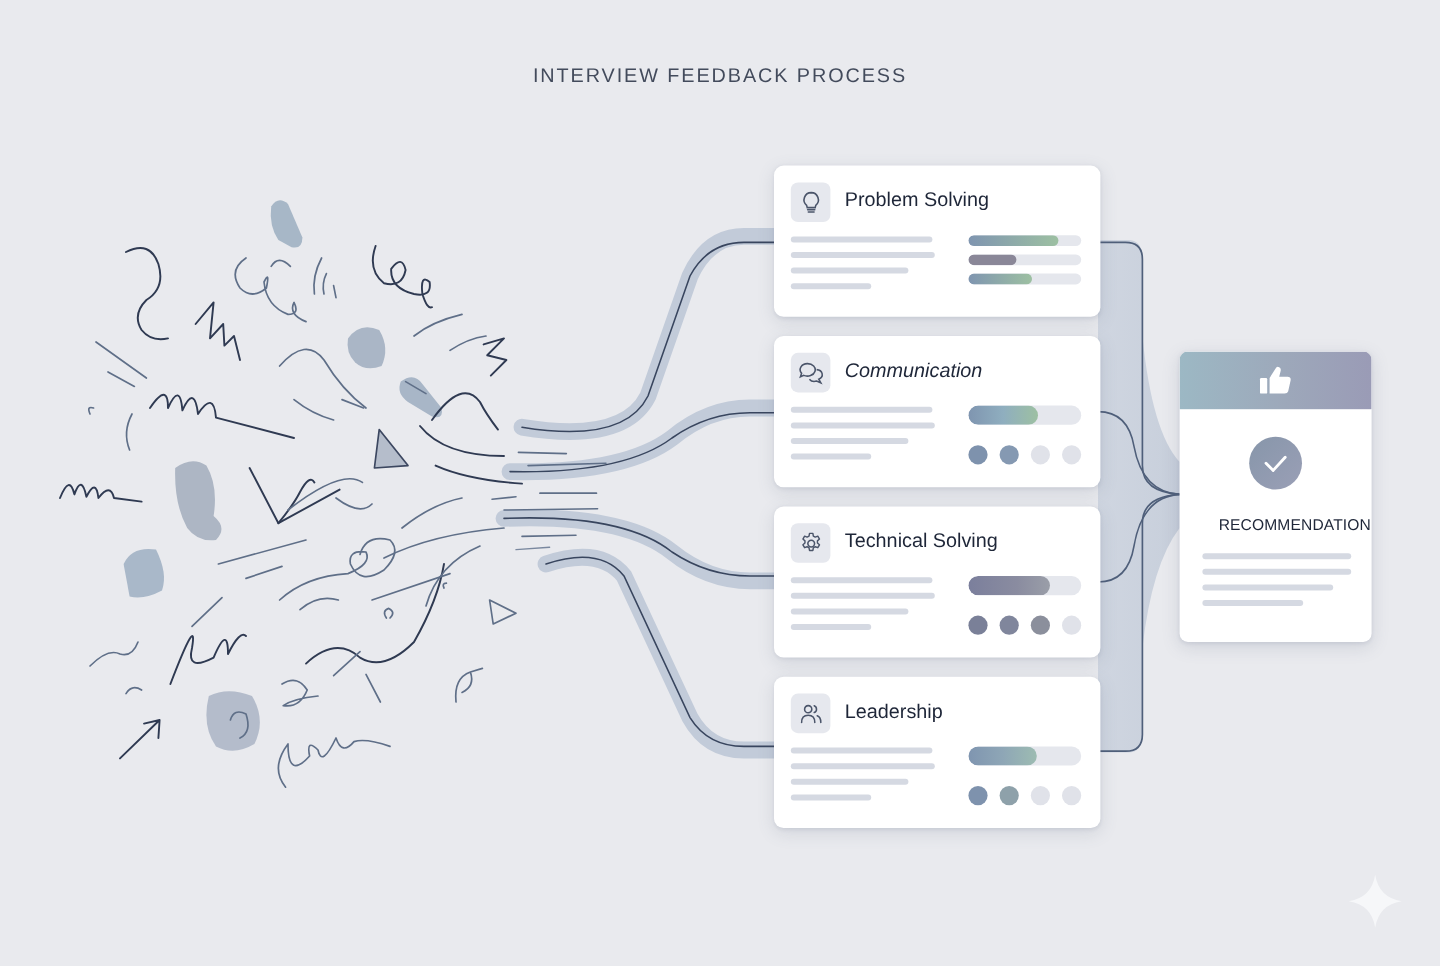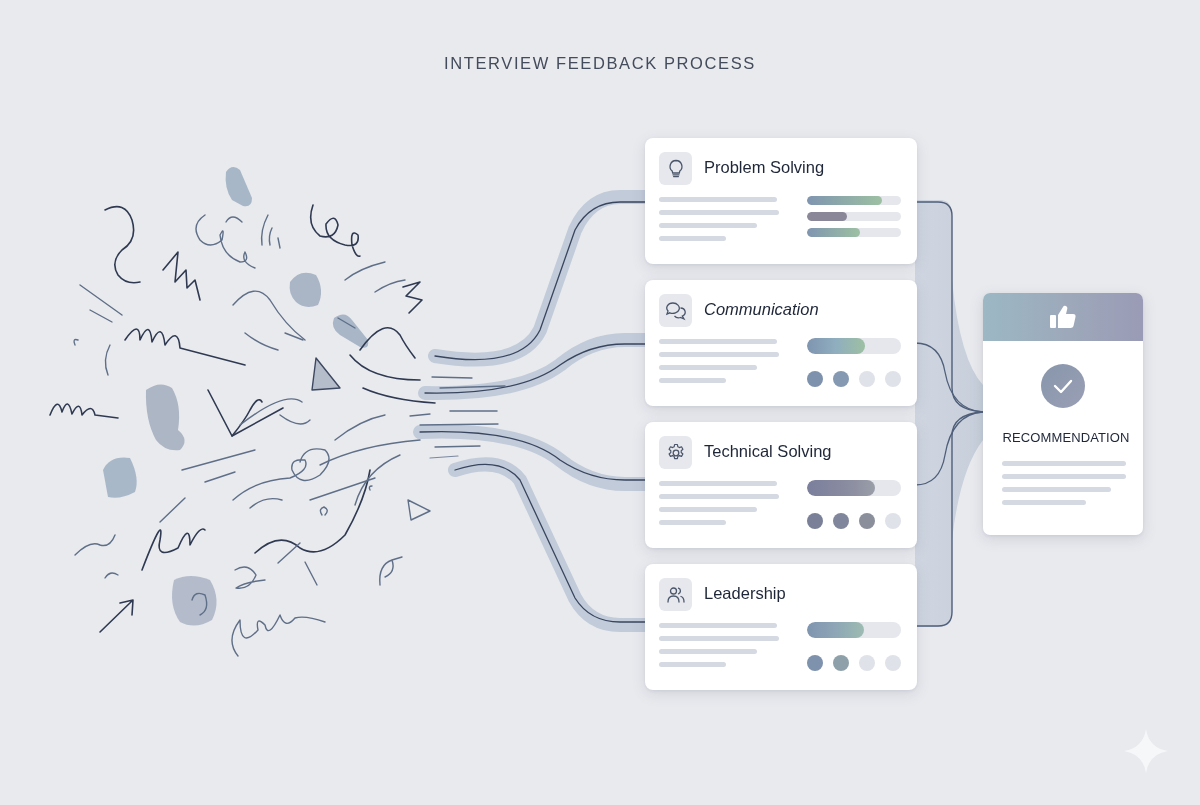--- a/index.html
+++ b/index.html
@@ -45,21 +45,21 @@
     height: 48px;
     background: linear-gradient(90deg, #9cb8c4 0%, #9da8ba 55%, #9a9bb6 100%);
     display: flex; align-items: center; justify-content: center;
   }
   .rec-check {
     position: absolute; left: 58px; top: 71px; width: 44px; height: 44px; border-radius: 50%;
     background: linear-gradient(135deg, #8796aa, #9a9fb6);
     display: flex; align-items: center; justify-content: center;
   }
   .rec-label {
-    position: absolute; left: 3px; top: 137px; width: 160px; text-align: center;
+    position: absolute; left: 16px; top: 137px; width: 160px; text-align: center;
     font-size: 13px; color: #1e2638; letter-spacing: 0.1px;
   }
   .rec-lines { position: absolute; left: 19px; top: 168px; }
   .rec-lines div { height: 5px; background: #d5d9e2; border-radius: 3px; margin-bottom: 8px; }
   .sparkle { position: absolute; left: 1122px; top: 727px; }
 </style>
 </head>
 <body>
 
 <div class="title">INTERVIEW FEEDBACK PROCESS</div>

